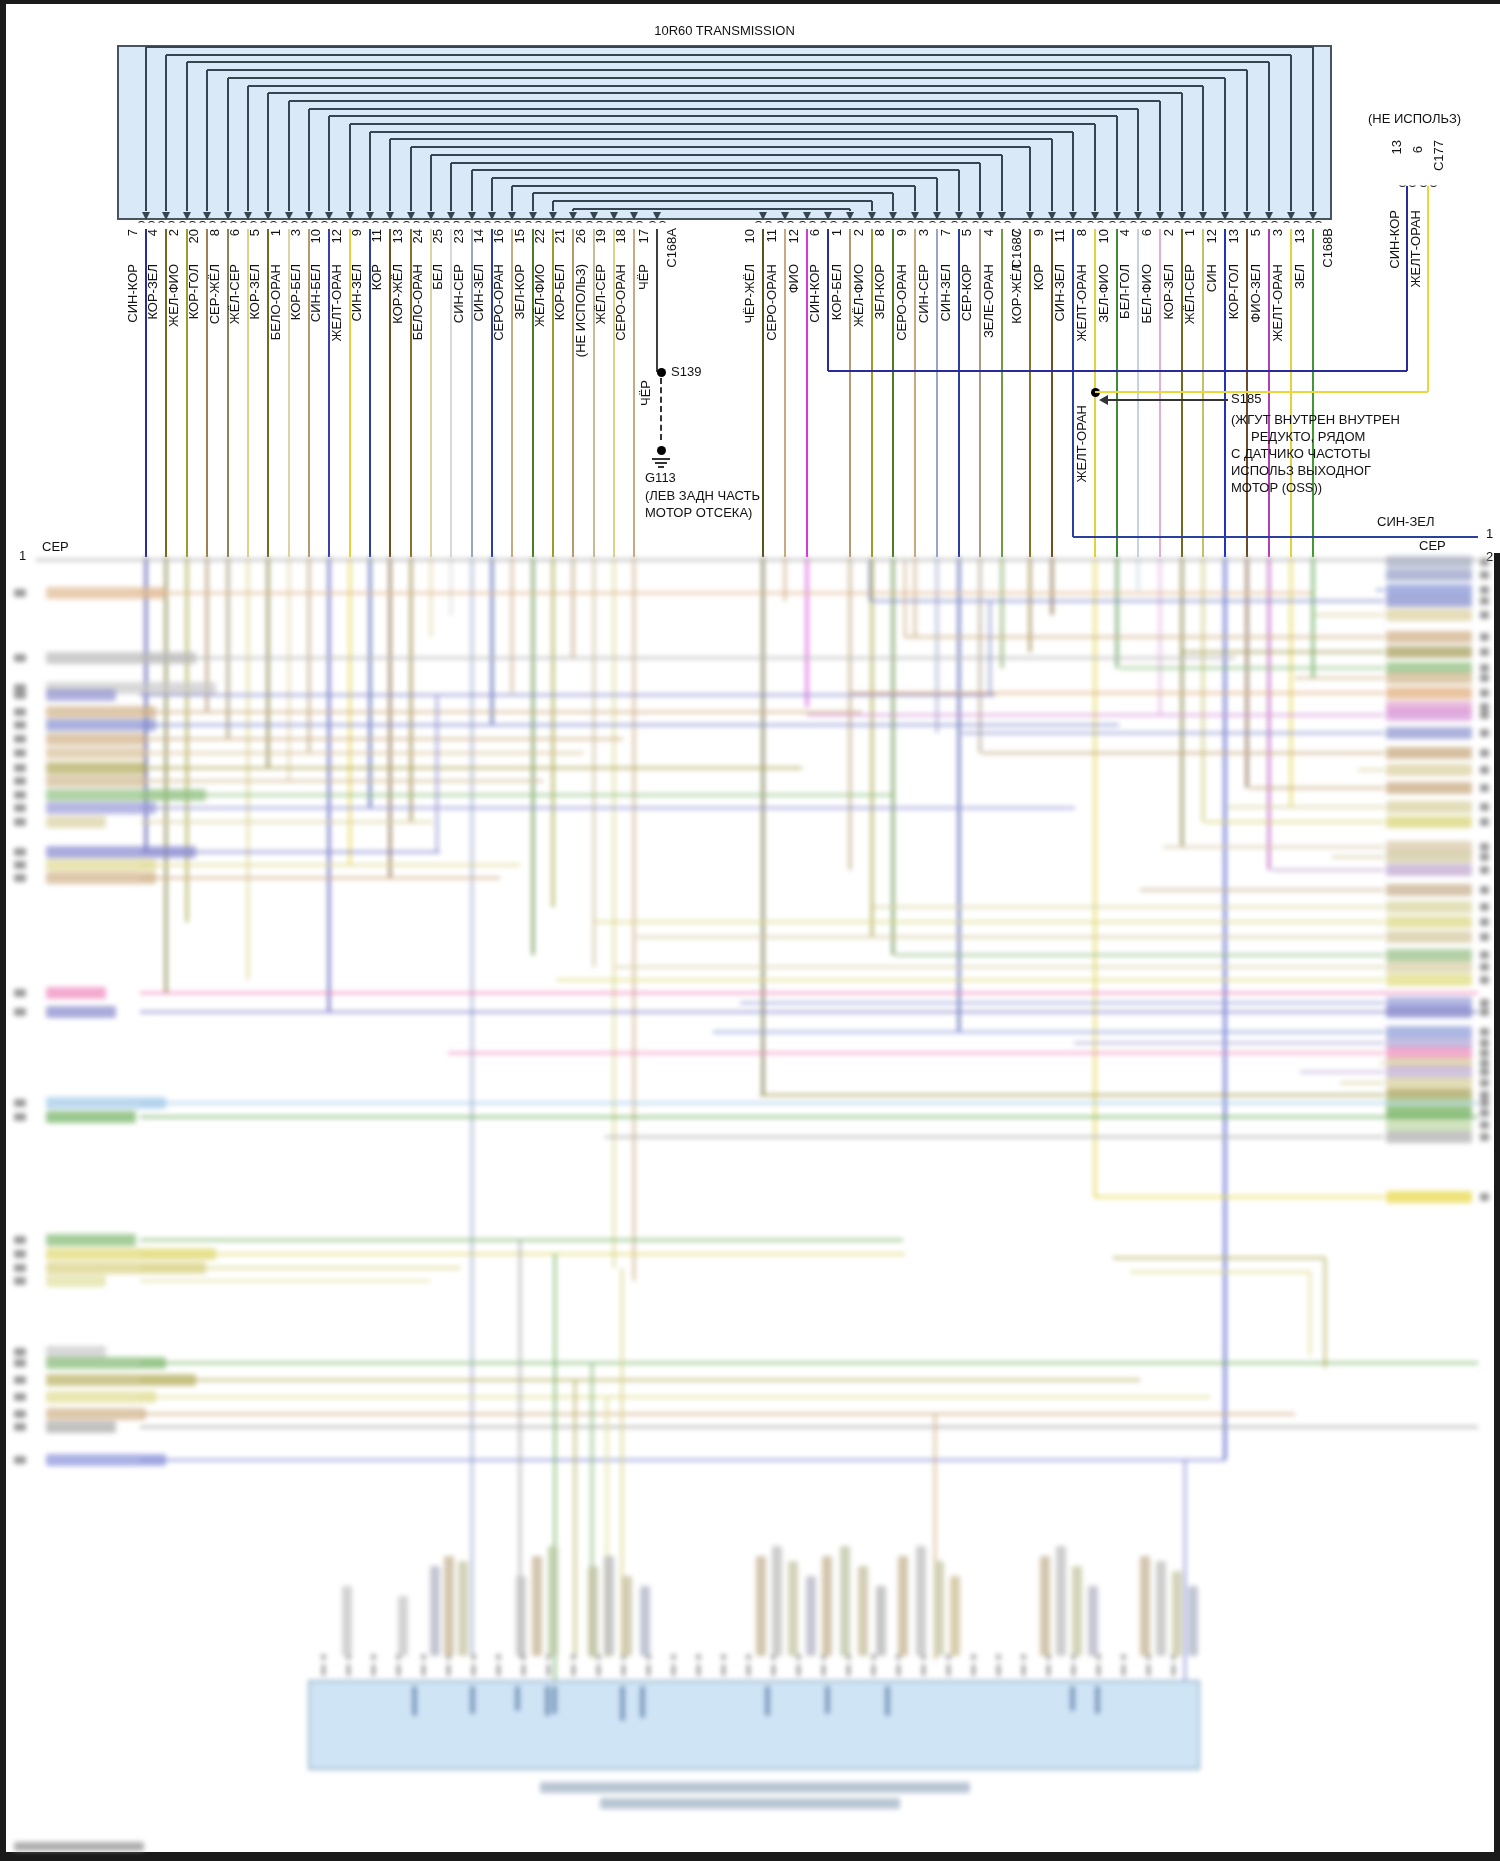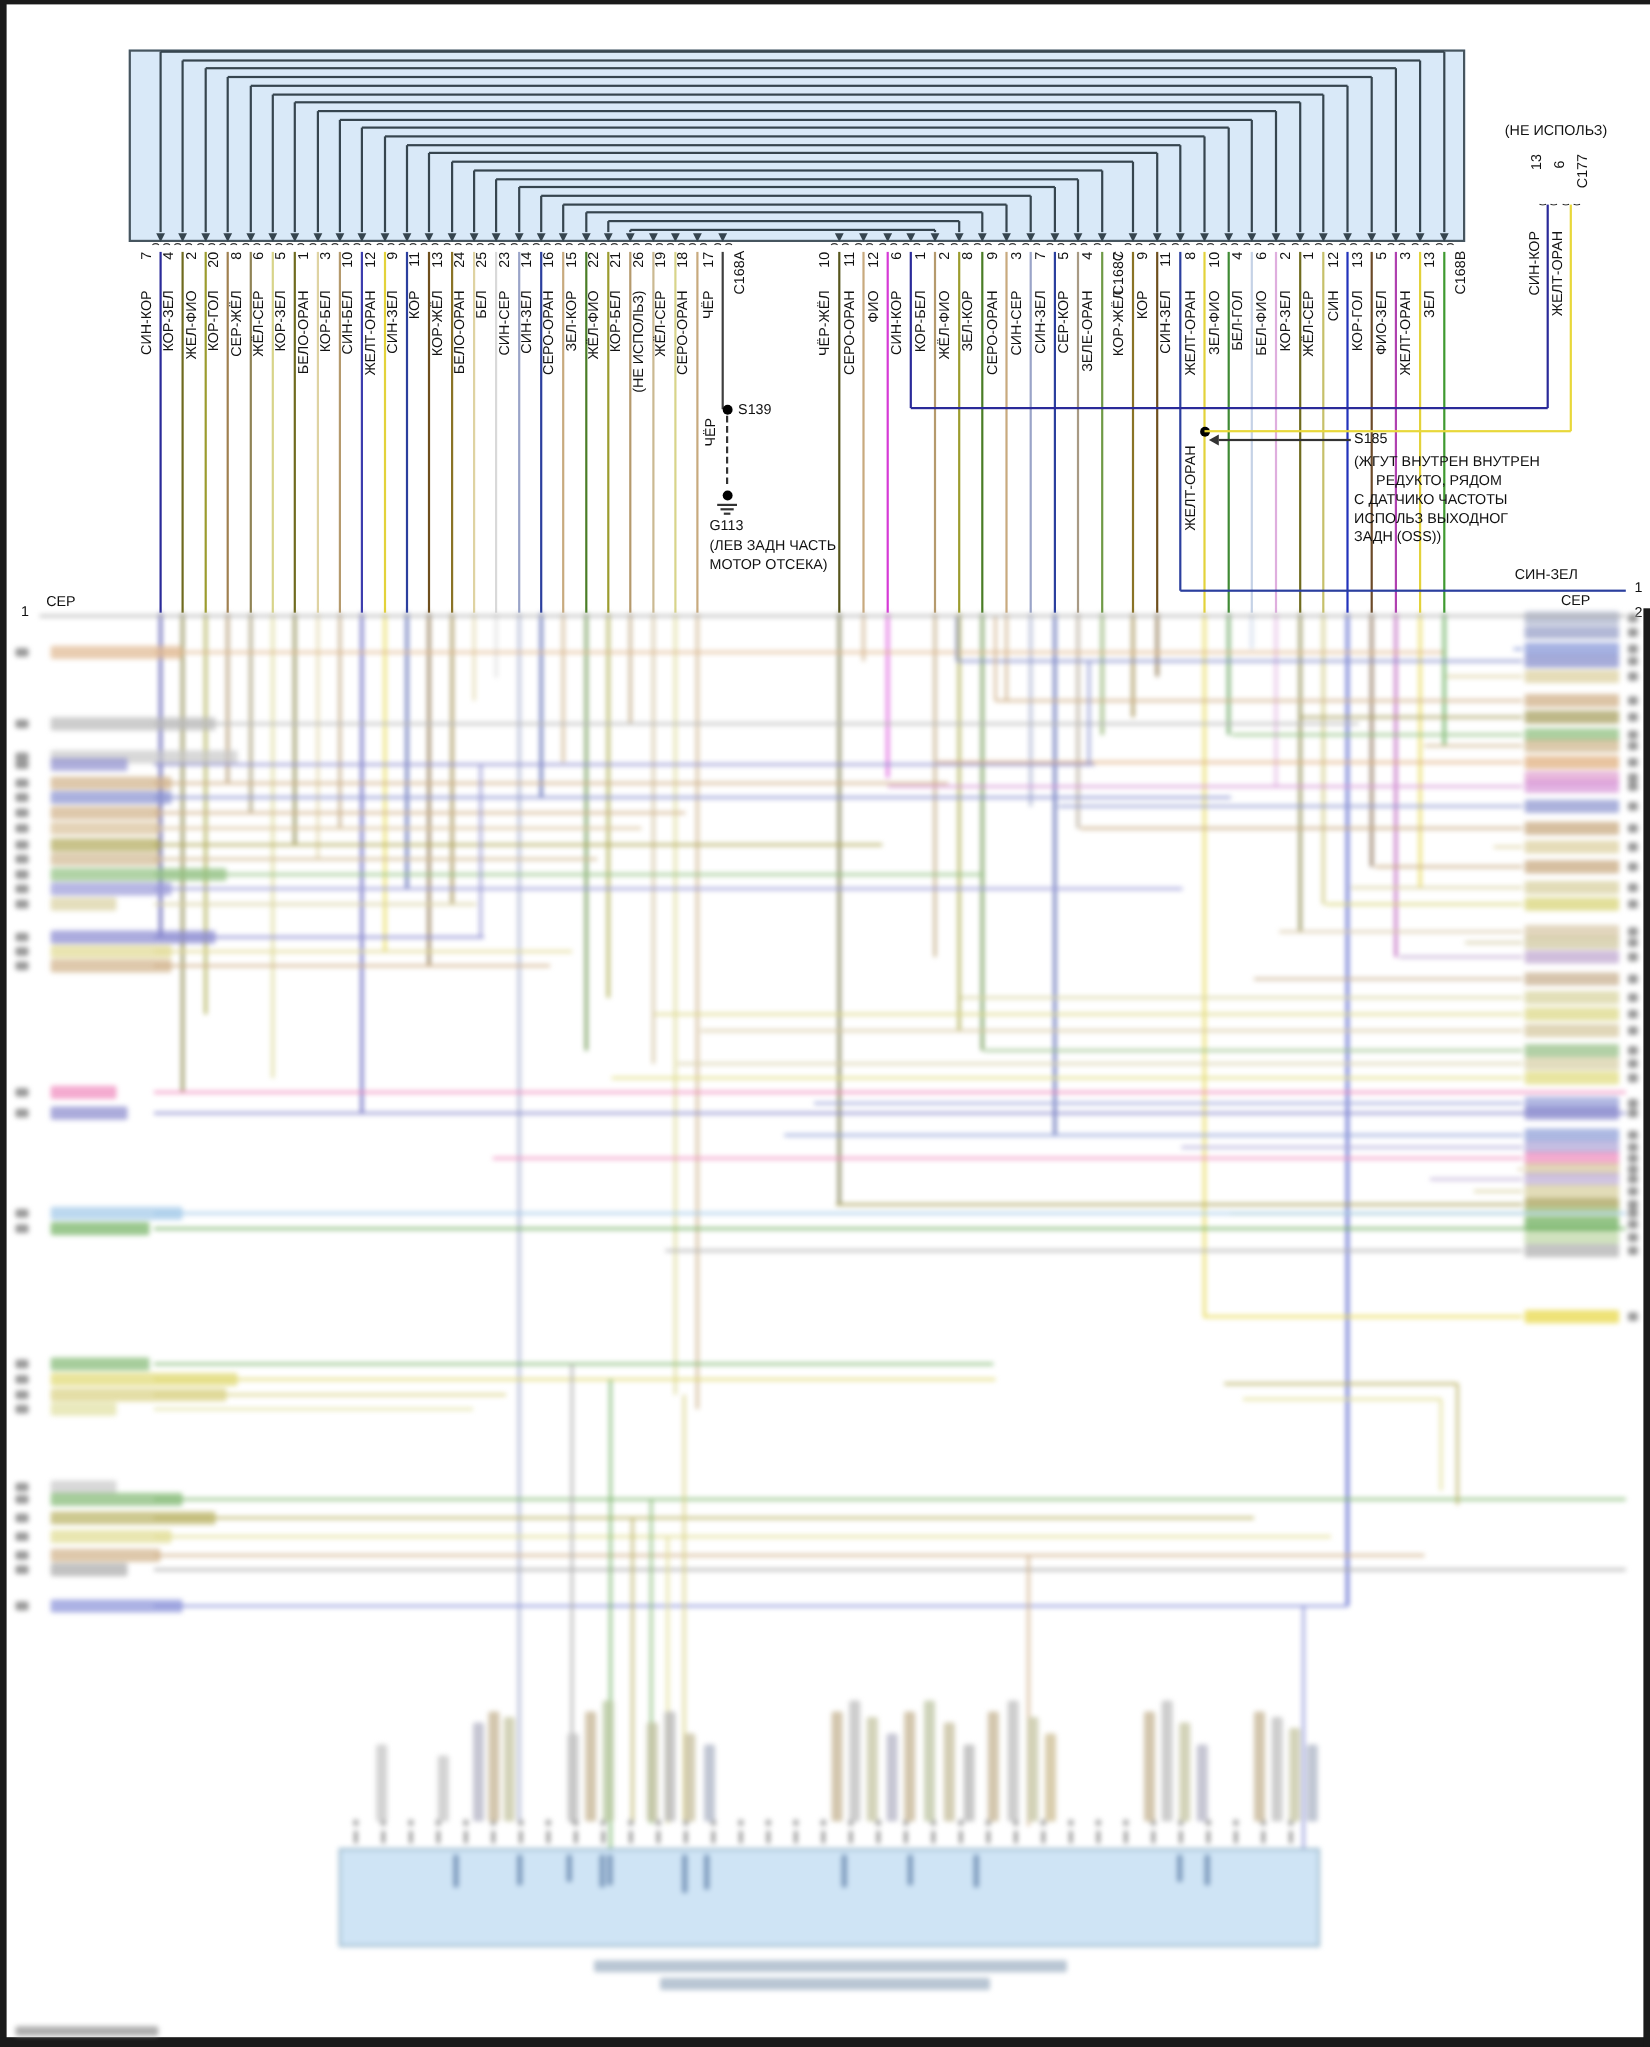--- a/index.html
+++ b/index.html
@@ -24,20 +24,21 @@
 <div id="c">
 
   <div id="borders">
       <div style="position: absolute; left: 0px; top: 0px; width: 6px; height: 1861px; background: rgb(26, 26, 26);"></div>
       <div style="position: absolute; left: 0px; top: 0px; width: 1500px; height: 4px; background: rgb(26, 26, 26);"></div>
       <div style="position: absolute; left: 0px; top: 1852px; width: 1500px; height: 9px; background: rgb(26, 26, 26);"></div>
       <div style="position: absolute; left: 1494px; top: 553px; width: 6px; height: 1308px; background: rgb(26, 26, 26);"></div>
     </div>
 
   <div id="tbox" class="abs" style="left: 117px; top: 45px; width: 1215px; height: 175px; background: rgb(217, 233, 248); border: 2px solid rgb(70, 85, 95); box-sizing: border-box;"></div>
+  <div class="ht" style="left:117px;top:23px;width:1215px;text-align:center;">10R60 TRANSMISSION</div>
 
   <div id="top-layer" class="abs" style="left:0;top:0;">
       <div style="position: absolute; left: 145px; top: 47px; width: 2px; height: 164px; background: rgb(54, 69, 79);"></div>
       <div style="position: absolute; left: 1312px; top: 47px; width: 2px; height: 164px; background: rgb(54, 69, 79);"></div>
       <div style="position: absolute; left: 146px; top: 46px; width: 1167px; height: 2px; background: rgb(54, 69, 79);"></div>
       <div style="position: absolute; left: 165px; top: 54.7px; width: 2px; height: 156.3px; background: rgb(54, 69, 79);"></div>
       <div style="position: absolute; left: 1290px; top: 54.7px; width: 2px; height: 156.3px; background: rgb(54, 69, 79);"></div>
       <div style="position: absolute; left: 166px; top: 53.7px; width: 1125px; height: 2px; background: rgb(54, 69, 79);"></div>
       <div style="position: absolute; left: 186px; top: 62.4px; width: 2px; height: 148.6px; background: rgb(54, 69, 79);"></div>
       <div style="position: absolute; left: 1268px; top: 62.4px; width: 2px; height: 148.6px; background: rgb(54, 69, 79);"></div>
@@ -443,21 +444,21 @@
   <div class="vt" style="left:638px;top:380px;">ЧЁР</div>
   <div class="ht" style="left:645px;top:470px;">G113</div>
   <div class="ht" style="left:645px;top:488px;">(ЛЕВ ЗАДН ЧАСТЬ</div>
   <div class="ht" style="left:645px;top:505px;">МОТОР ОТСЕКА)</div>
 
   <div class="ht" style="left:1231px;top:391px;">S185</div>
   <div class="ht" style="left:1231px;top:412px;">(ЖГУТ ВНУТРЕН ВНУТРЕН</div>
   <div class="ht" style="left:1251px;top:429px;">РЕДУКТО, РЯДОМ</div>
   <div class="ht" style="left:1231px;top:446px;">С ДАТЧИКО ЧАСТОТЫ</div>
   <div class="ht" style="left:1231px;top:463px;">ИСПОЛЬЗ ВЫХОДНОГ</div>
-  <div class="ht" style="left:1231px;top:480px;">ЗАДН (OSS))</div>
+  <div class="ht" style="left:1231px;top:480px;">МОТОР (OSS))</div>
 
   <div class="ht" style="left:1368px;top:111px;">(НЕ ИСПОЛЬЗ)</div>
   <div class="vt" style="left:1431px;top:140px;">C177</div>
 
   <div class="ht" style="left:1377px;top:514px;">СИН-ЗЕЛ</div>
   <div class="ht" style="left:1486px;top:526px;">1</div>
   <div class="ht" style="left:1419px;top:538px;">СЕР</div>
   <div class="ht" style="left:1486px;top:549px;">2</div>
 
   <div class="ht" style="left:42px;top:539px;">СЕР</div>

